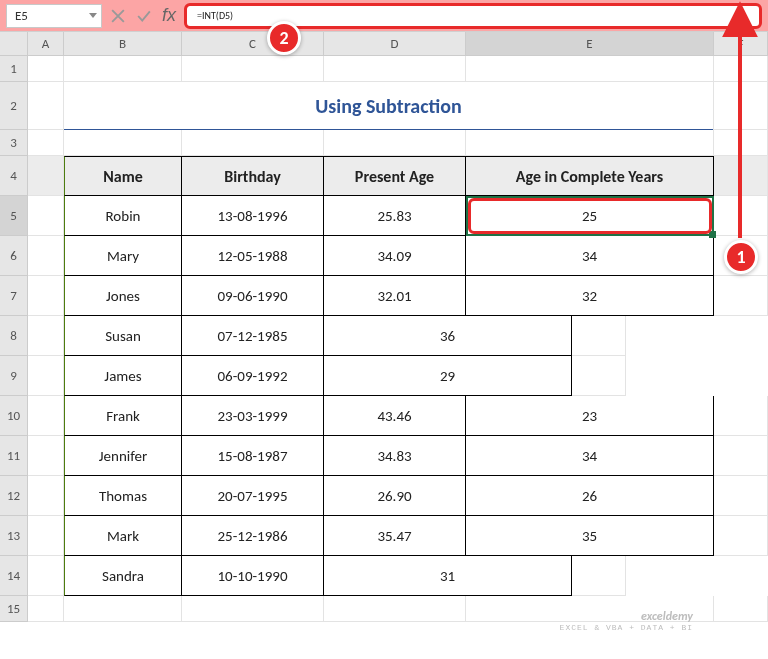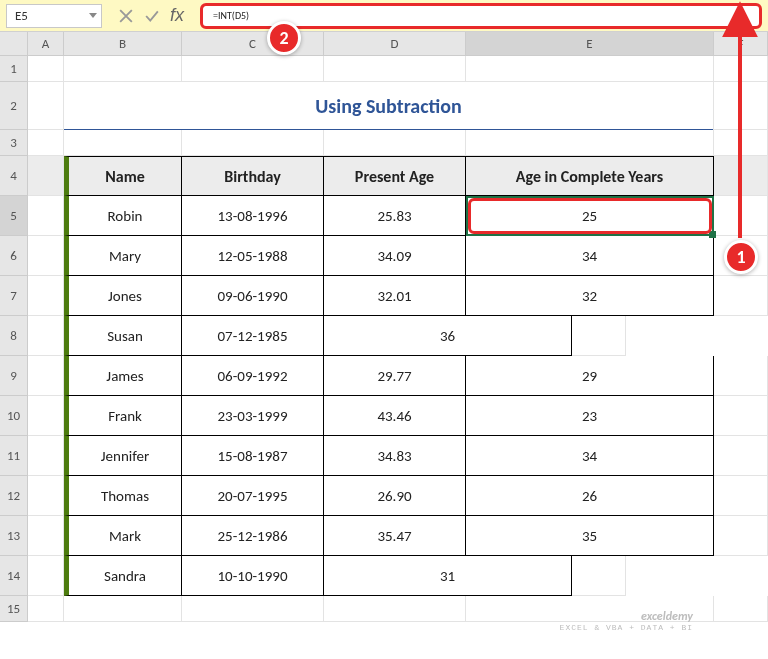--- a/index.html
+++ b/index.html
@@ -13,23 +13,23 @@
     position: relative;
     overflow: hidden;
   }
 
   
   .fbar {
     display: flex;
     align-items: center;
     height: 32px;
     border-bottom: 1px solid #d0d0d0;
-    background: #fef9c3;
+    background: #fca5a5;
     padding: 3px 6px;
-    gap: 8px;
+    gap: 0;
   }
   .name-box {
     width: 96px;
     height: 24px;
     background: #fff;
     border: 1px solid #c8c8c8;
     display: flex;
     align-items: center;
     justify-content: space-between;
     padding: 0 4px 0 8px;
@@ -148,21 +148,21 @@
     left: 0; right: 0; bottom: -2px;
     height: 3px;
     background: #2f5597;
   }
 
   
   .tbl .cell.cB, .tbl .cell.cC, .tbl .cell.cD, .tbl .cell.cE {
     border-right: 1px solid #000;
     border-bottom: 1px solid #000;
   }
-  .tbl .cell.cB { border-left: 5px solid #4d7c0f; }
+  .tbl .cell.cB { border-left: 1px solid #4d7c0f; }
   .tbl.hdr .cell { background: #ececec; font-weight: 700; font-size: 16px; }
   .tbl.hdr .cell.cB, .tbl.hdr .cell.cC, .tbl.hdr .cell.cD, .tbl.hdr .cell.cE {
     border-top: 1px solid #000;
   }
 
   
   .sel {
     position: absolute;
     border: 2px solid #1f7246;
     pointer-events: none;
@@ -320,21 +320,20 @@
     <div class="cell cC">07-12-1985</div>
     <div class="cell cE">36</div>
     <div class="cell cF"></div>
   </div>
 
   <div class="row tbl">
     <div class="row-hdr">9</div>
     <div class="cell cA"></div>
     <div class="cell cB">James</div>
     <div class="cell cC">06-09-1992</div>
-    <div class="cell cD">29.77</div>
     <div class="cell cE">29</div>
     <div class="cell cF"></div>
   </div>
 
   <div class="row tbl">
     <div class="row-hdr">10</div>
     <div class="cell cA"></div>
     <div class="cell cB">Frank</div>
     <div class="cell cC">23-03-1999</div>
     <div class="cell cD">43.46</div>

